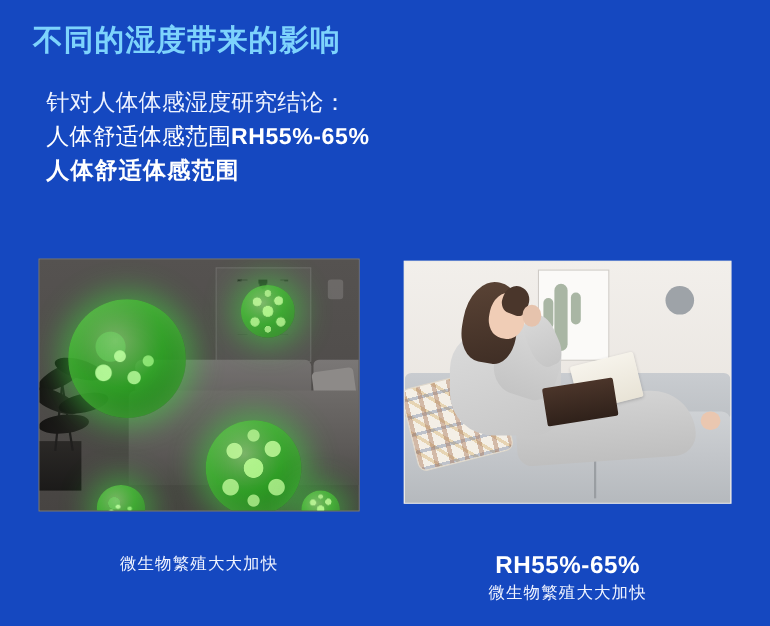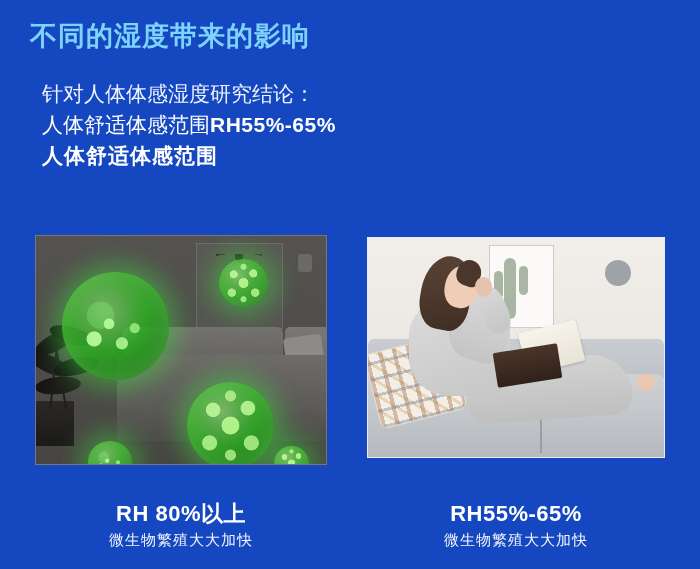--- a/index.html
+++ b/index.html
@@ -295,21 +295,20 @@
       <div class="hair-front"></div>
       <div class="forearm"></div>
       <div class="hand"></div>
       <div class="book-page"></div>
       <div class="book-cover"></div>
       <div class="foot"></div>
     </div>
   </div>
 
   <div class="caption" id="caption-left">
-    <div class="cap-main">RH 80%以上</div>
     <div class="cap-sub">微生物繁殖大大加快</div>
   </div>
 
   <div class="caption" id="caption-right">
     <div class="cap-main">RH55%-65%</div>
     <div class="cap-sub">微生物繁殖大大加快</div>
   </div>
 
 </div>
 

